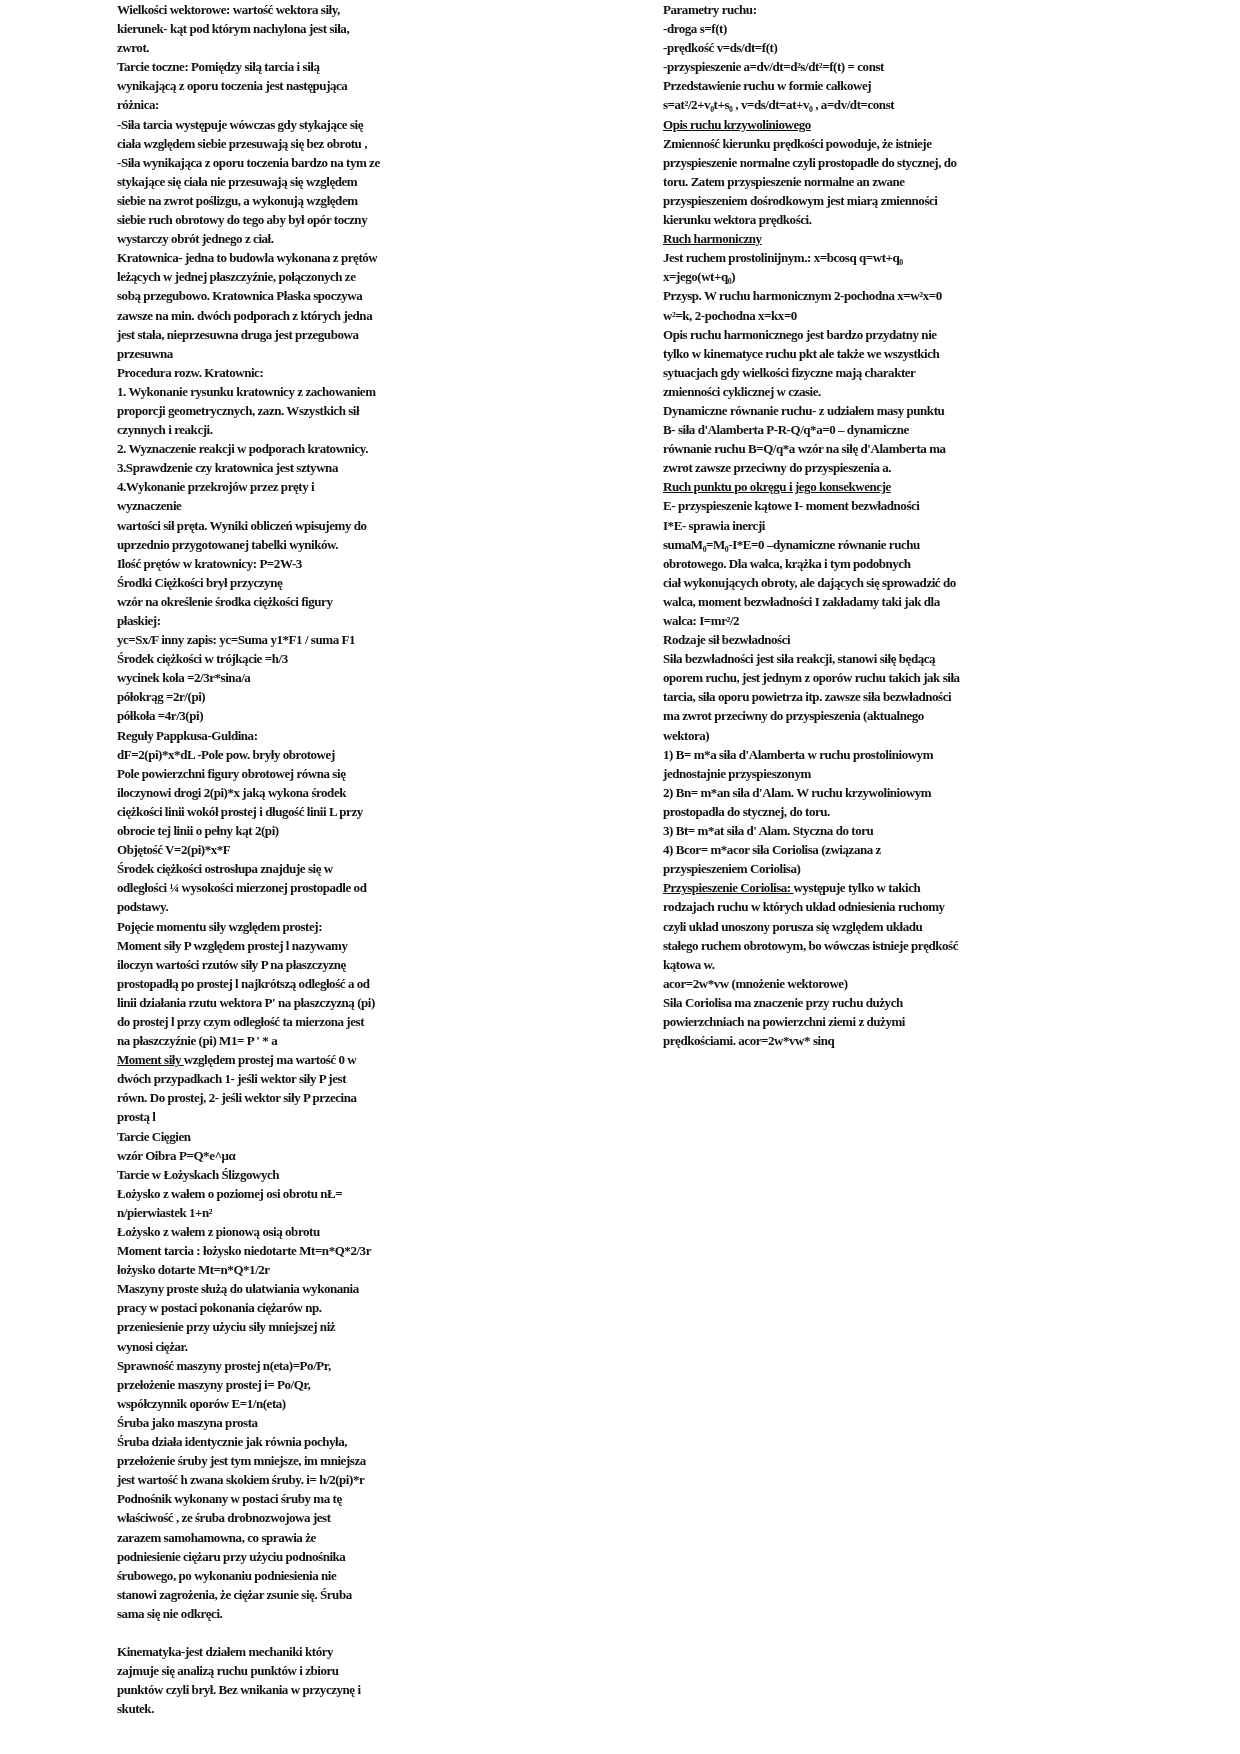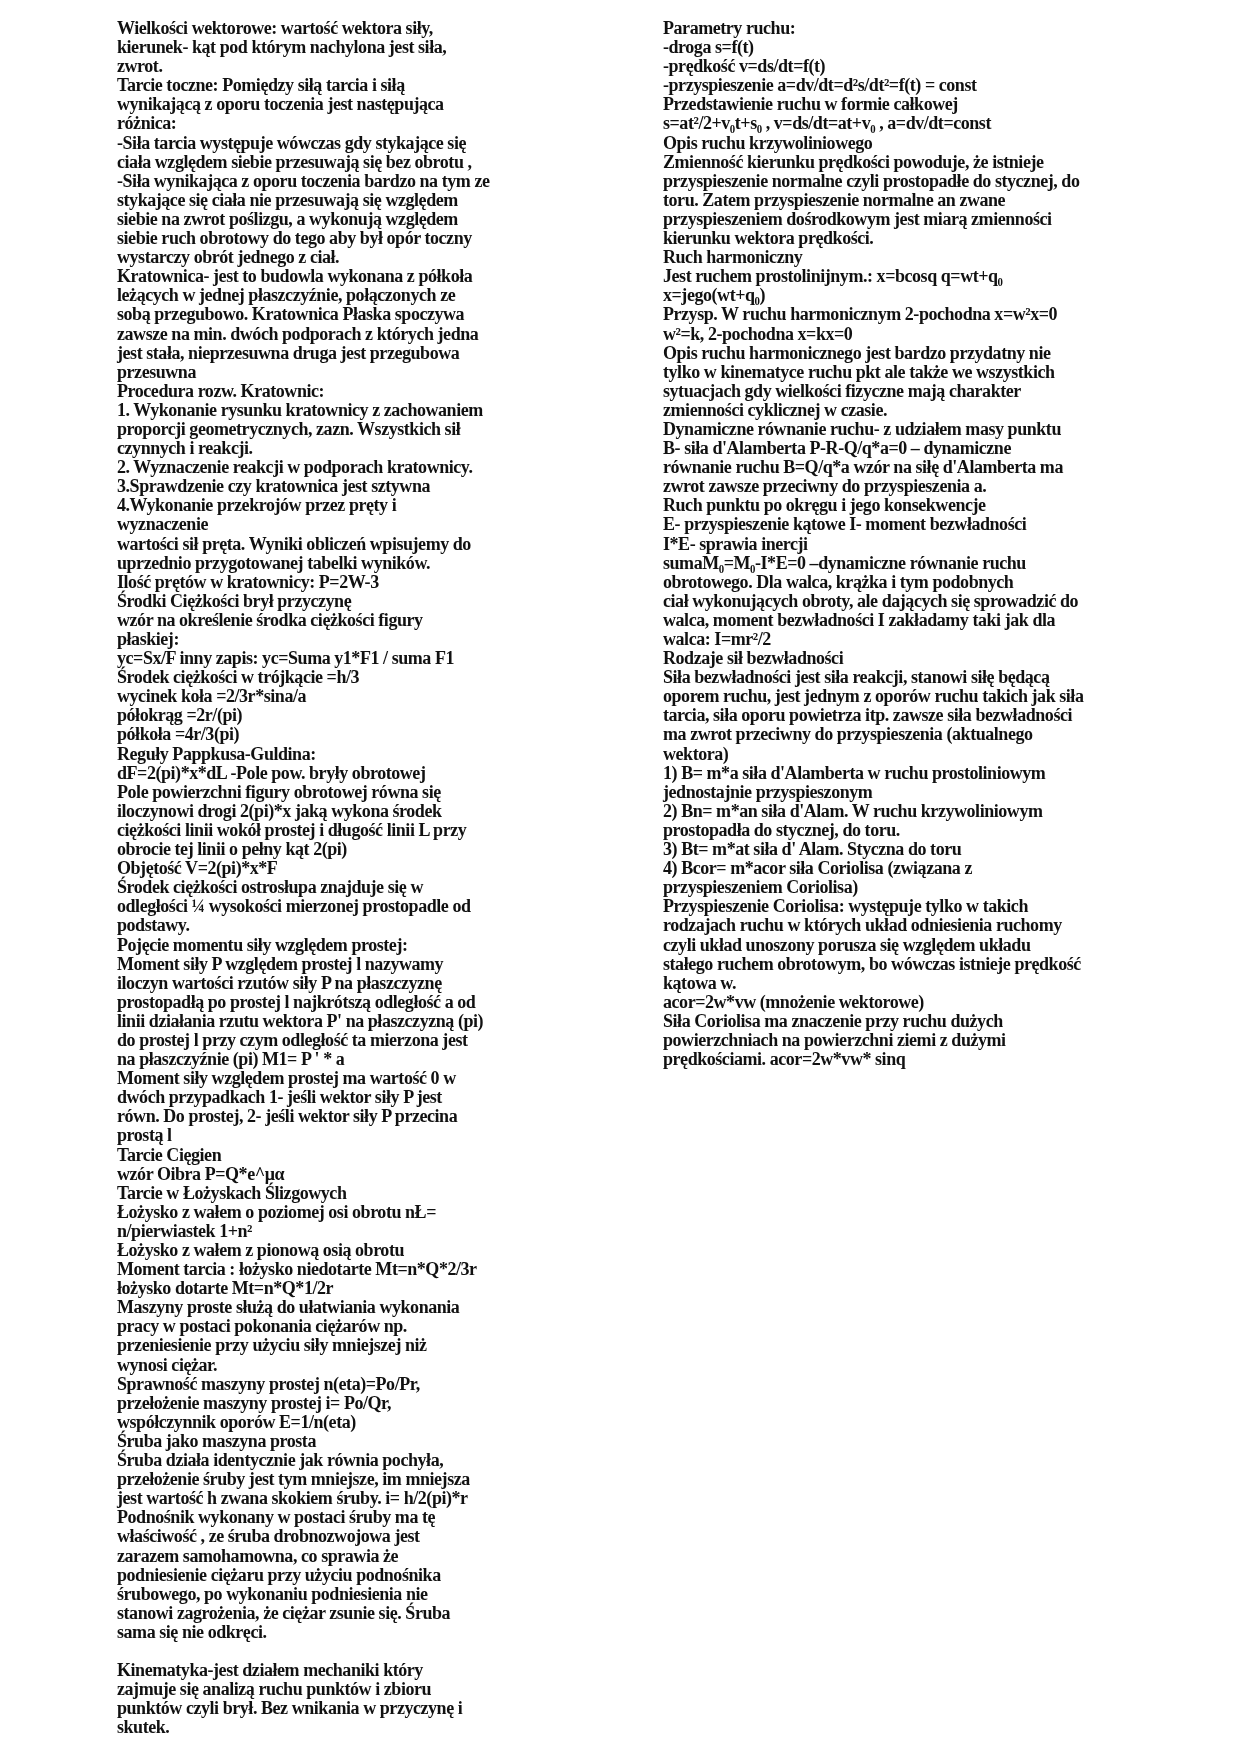--- a/index.html
+++ b/index.html
@@ -1,43 +1,43 @@
 <!DOCTYPE html>
 <html><head>
   <meta charset="utf-8">
   <style>
     html, body { margin: 0; padding: 0; background: #ffffff; }
     body { width: 1240px; height: 1754px; position: relative; overflow: hidden;
            font-family: "Liberation Serif", "DejaVu Serif", serif; color: #111; }
-    .col { position: absolute; top: 19px; font-size: 18px; line-height: 19.1px; letter-spacing: -0.45px; }
+    .col { position: absolute; top: 0; font-size: 13px; line-height: 19.1px; letter-spacing: -0.45px; }
     .col-left { left: 117px; width: 360px; }
     .col-right { left: 663px; width: 400px; }
     .ln { white-space: nowrap; display: block; height: 19.1px; }
     .b { font-weight: bold; }
-    .u { }
+    .u { text-decoration: underline; }
     .blank { height: 19.1px; display: block; }
   </style>
 </head>
 <body>
 
 <div class="col col-left" id="col-left">
     <span class="ln b">Wielkości wektorowe: wartość wektora siły,</span>
     <span class="ln b">kierunek- kąt pod którym nachylona jest siła,</span>
     <span class="ln b">zwrot.</span>
     <span class="ln b">Tarcie toczne: Pomiędzy siłą tarcia i siłą</span>
     <span class="ln b">wynikającą z oporu toczenia jest następująca</span>
     <span class="ln b">różnica:</span>
     <span class="ln b">-Siła tarcia  występuje wówczas gdy stykające się</span>
     <span class="ln b">ciała względem siebie przesuwają się bez obrotu ,</span>
     <span class="ln b">-Siła wynikająca z oporu toczenia bardzo na tym ze</span>
     <span class="ln b">stykające się ciała nie przesuwają się względem</span>
     <span class="ln b">siebie na zwrot poślizgu, a wykonują względem</span>
     <span class="ln b">siebie ruch obrotowy do tego aby był opór toczny</span>
     <span class="ln b">wystarczy obrót jednego z ciał.</span>
-    <span class="ln b">Kratownica- jest to budowla wykonana z półkoła</span>
+    <span class="ln b">Kratownica- jedna to budowla wykonana z prętów</span>
     <span class="ln b">leżących w jednej płaszczyźnie, połączonych ze</span>
     <span class="ln b">sobą przegubowo. Kratownica Płaska spoczywa</span>
     <span class="ln b">zawsze na min. dwóch podporach z których jedna</span>
     <span class="ln b">jest stała, nieprzesuwna  druga jest przegubowa</span>
     <span class="ln b">przesuwna</span>
     <span class="ln b">Procedura rozw. Kratownic:</span>
     <span class="ln b">1. Wykonanie rysunku kratownicy z zachowaniem</span>
     <span class="ln b">proporcji geometrycznych, zazn. Wszystkich sił</span>
     <span class="ln b">czynnych i reakcji.</span>
     <span class="ln b">2. Wyznaczenie reakcji w podporach kratownicy.</span>

